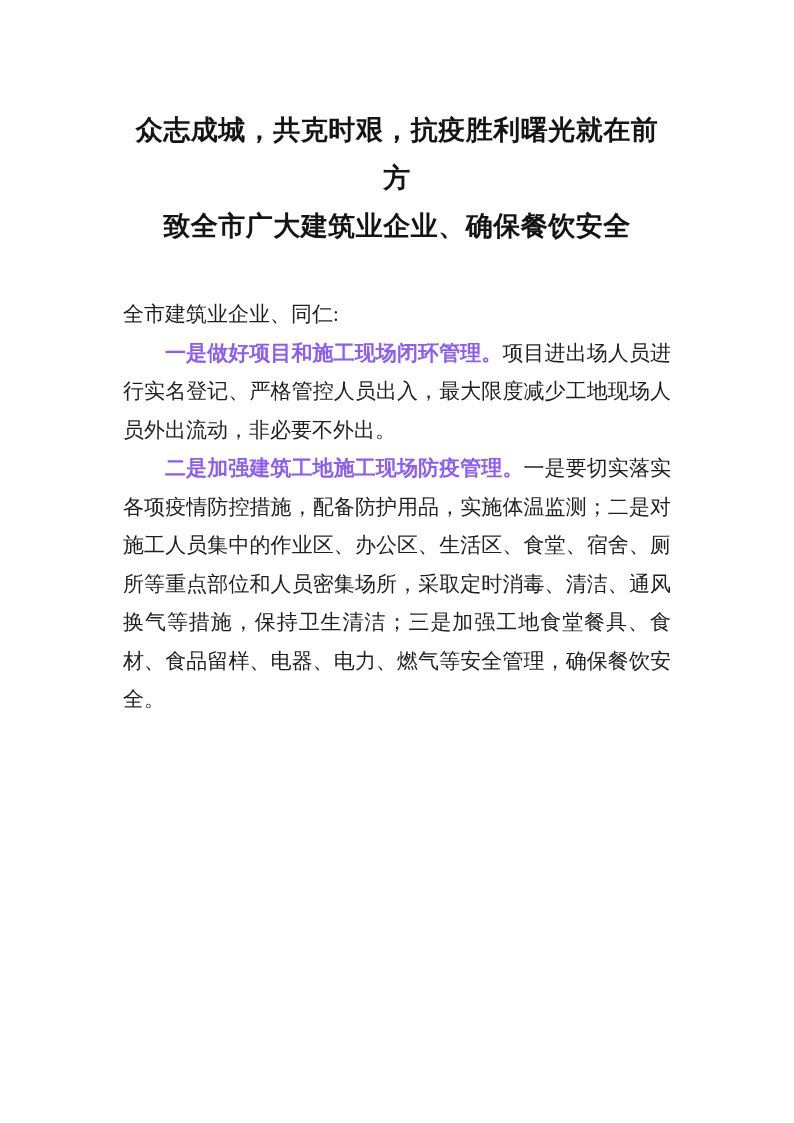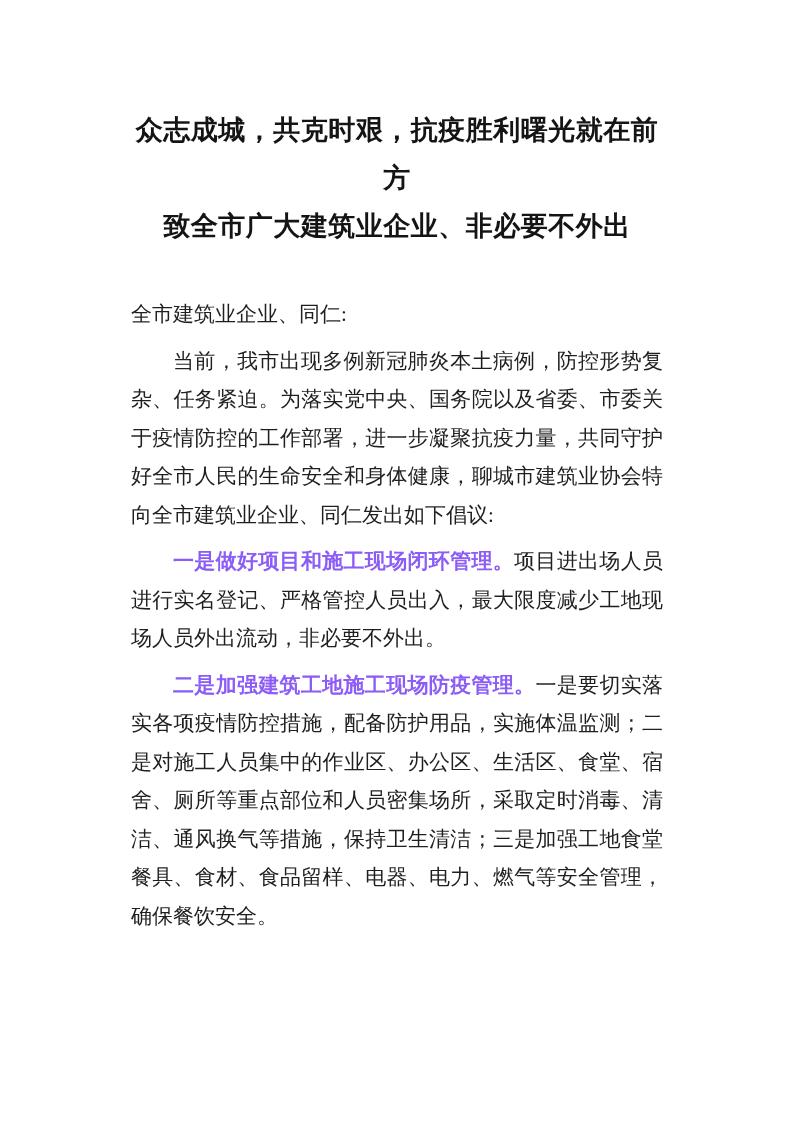--- a/index.html
+++ b/index.html
@@ -30,51 +30,48 @@
   }
   .doc-body {
     margin-top: 45px;
     font-family: "Liberation Serif", serif;
     font-size: 21px;
     line-height: 38.5px;
     text-align: justify;
     color: #1f1f1f;
   }
   .doc-body p {
-    margin: 8px;
+    margin: 0;
     padding: 0;
   }
   .salutation {
     text-indent: 0;
   }
   .para {
     text-indent: 2em;
   }
   .para .lead {
     font-weight: 700;
     color: #8b5cf6;
   }
 </style>
 </head>
 <body>
 
 <div class="page">
 
   <h1 class="doc-title">
     <span style="display:block">众志成城，共克时艰，抗疫胜利曙光就在前方</span>
-    <span style="display:block">致全市广大建筑业企业、非必要不外出</span>
+    <span style="display:block">致全市广大建筑业企业、确保餐饮安全</span>
   </h1>
 
   <div class="doc-body">
 
     <p class="salutation">全市建筑业企业、同仁:</p>
 
-    <p class="para">
-      <span class="text">当前，我市出现多例新冠肺炎本土病例，防控形势复杂、任务紧迫。为落实党中央、国务院以及省委、市委关于疫情防控的工作部署，进一步凝聚抗疫力量，共同守护好全市人民的生命安全和身体健康，聊城市建筑业协会特向全市建筑业企业、同仁发出如下倡议:</span>
-    </p>
 
     <p class="para">
       <span class="lead">一是做好项目和施工现场闭环管理。</span><span class="text">项目进出场人员进行实名登记、严格管控人员出入，最大限度减少工地现场人员外出流动，非必要不外出。</span>
     </p>
 
     <p class="para">
       <span class="lead">二是加强建筑工地施工现场防疫管理。</span><span class="text">一是要切实落实各项疫情防控措施，配备防护用品，实施体温监测；二是对施工人员集中的作业区、办公区、生活区、食堂、宿舍、厕所等重点部位和人员密集场所，采取定时消毒、清洁、通风换气等措施，保持卫生清洁；三是加强工地食堂餐具、食材、食品留样、电器、电力、燃气等安全管理，确保餐饮安全。</span>
     </p>
 
 

